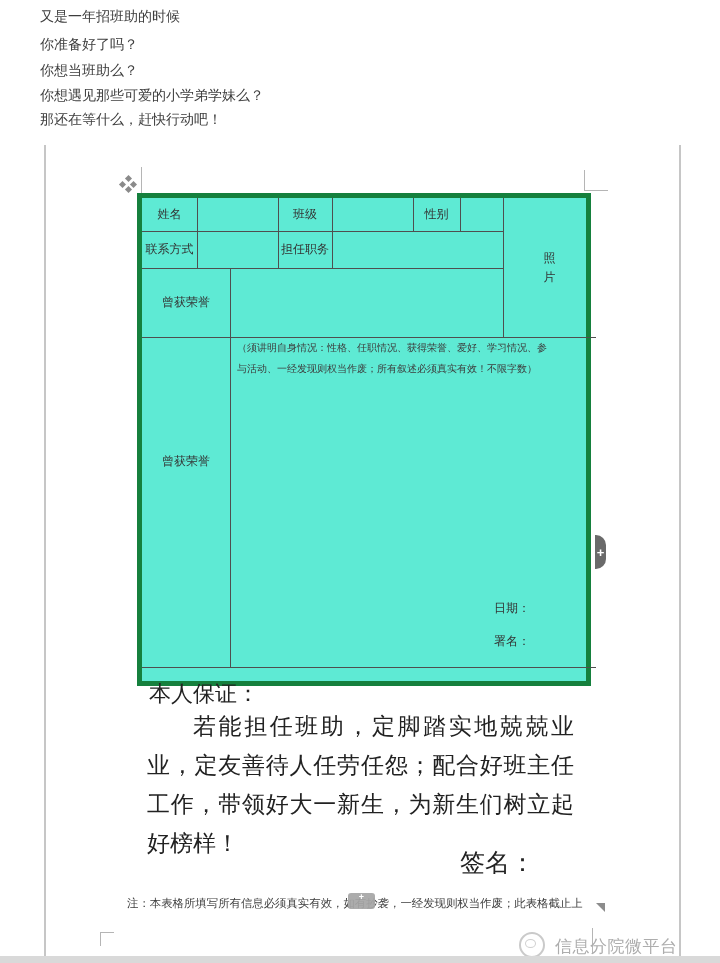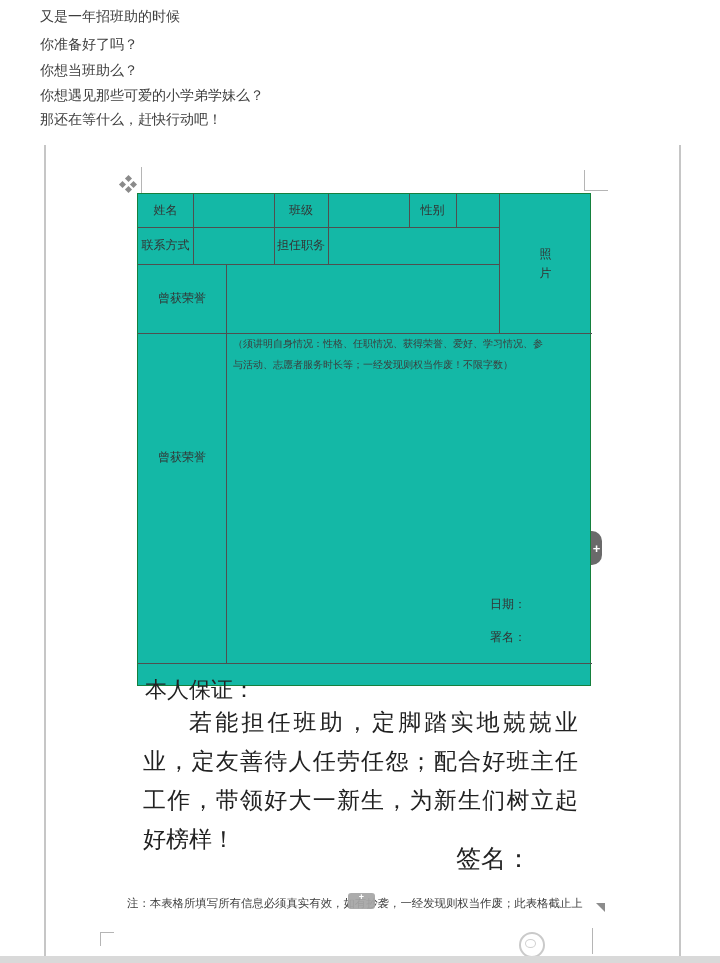--- a/index.html
+++ b/index.html
@@ -15,21 +15,21 @@
   .mark{background:#b5b5b5;}
 
   
   .move-handle{position:absolute;left:120px;top:176px;width:16px;height:16px;}
   .move-handle i{position:absolute;width:5px;height:5px;background:#8a8a8a;transform:rotate(45deg);}
   .move-handle i.n{left:5.5px;top:0;} .move-handle i.s{left:5.5px;top:11px;}
   .move-handle i.w{left:0;top:5.5px;} .move-handle i.e{left:11px;top:5.5px;}
 
   
   .doc-table{position:absolute;left:137px;top:193px;width:454px;height:493px;
-             border:1px solid #15803d;box-sizing:border-box;background:#14b8a6;color:#333;}
+             border:5px solid #15803d;box-sizing:border-box;background:#5eead4;color:#333;}
   .doc-table .gl{position:absolute;background:#4f4f4f;}
   .cell-label{position:absolute;display:flex;align-items:center;justify-content:center;
               font-size:12px;color:#333;white-space:nowrap;}
   .photo-span{width:15px;line-height:19px;text-align:center;word-break:break-all;white-space:normal;}
   .intro-note{position:absolute;left:95px;top:140px;font-size:10px;line-height:20.5px;color:#3c3c3c;}
   .intro-note div{white-space:nowrap;}
   .small-field{position:absolute;left:352px;font-size:12px;color:#333;white-space:nowrap;}
 
   .pledge-title{position:absolute;left:7px;top:481px;font-size:22px;color:#222;
                 font-family:"Liberation Serif",serif;white-space:nowrap;}
@@ -115,21 +115,21 @@
 
     <div class="cell-label" style="left:361px;top:0;width:93px;height:139px">
       <span class="photo-span">照片</span>
     </div>
 
     <div class="cell-label" style="left:0;top:70px;width:88px;height:69px">曾获荣誉</div>
 
     <div class="cell-label" style="left:0;top:255px;width:88px;height:16px">曾获荣誉</div>
     <div class="intro-note">
       <div>（须讲明自身情况：性格、任职情况、获得荣誉、爱好、学习情况、参</div>
-      <div>与活动、志愿者服务时长等；一经发现则权当作废！不限字数）</div>
+      <div>与活动、一经发现则权当作废；所有叙述必须真实有效！不限字数）</div>
     </div>
     <div class="small-field" style="top:402px">日期：</div>
     <div class="small-field" style="top:435px">署名：</div>
 
     <div class="pledge-title">本人保证：</div>
     <div class="pledge-body">若能担任班助，定脚踏实地兢兢业业，定友善待人任劳任怨；配合好班主任工作，带领好大一新生，为新生们树立起好榜样！</div>
     <div class="signature">签名：</div>
 
     <div class="plus-bulge">
       <span>+</span>
@@ -140,15 +140,16 @@
     <div>注：本表格所填写所有信息必须真实有效，如有抄袭，一经发现则权当作废；此表格截止上</div>
   </div>
 
   <div class="drag-blob">
     <span>+</span>
   </div>
 
   <div class="resize-tri"></div>
 
   <div class="wm-logo"></div>
+  <div class="wm-text">信息分院微平台</div>
 
   <div class="bottom-bar"></div>
 </div>
 
 </body></html>

